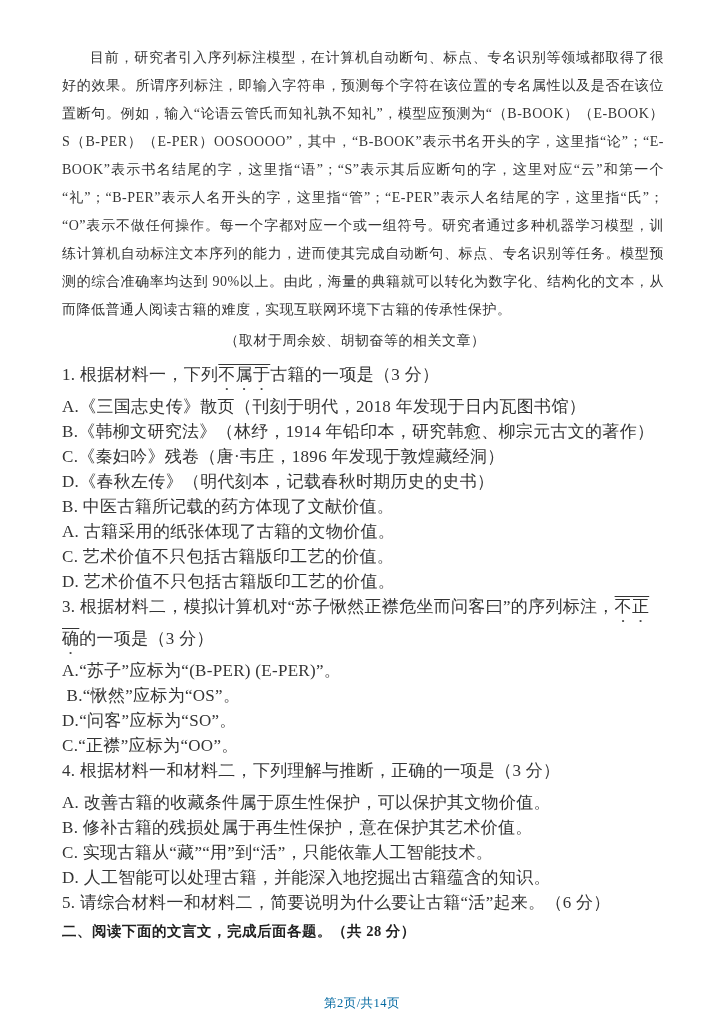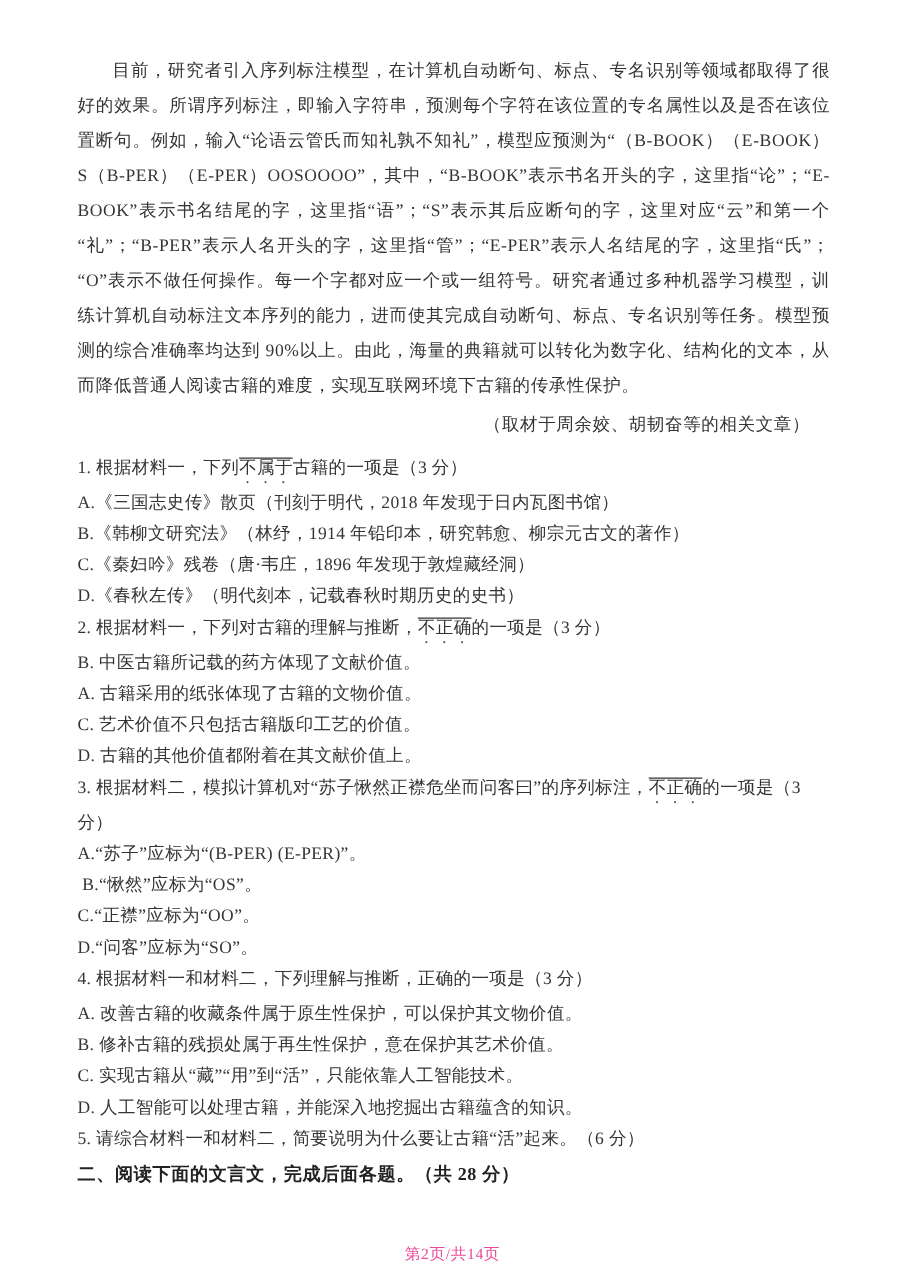--- a/index.html
+++ b/index.html
@@ -22,28 +22,28 @@
     font-size: 14px;
     line-height: 28px;
     text-align: justify;
     text-indent: 2em;
     letter-spacing: 0.5px;
     margin: 0;
   }
   .attribution {
     font-size: 14px;
     line-height: 30px;
-    text-align: right;
+    text-align: center;
     padding-right: 16px;
     margin: 2px 0 6px 0;
     letter-spacing: 0.5px;
   }
   .questions { margin-top: 2px; }
   .q-line {
-    font-size: 14px;
+    font-size: 17px;
     line-height: 25px;
     white-space: pre-wrap;
     letter-spacing: 0.3px;
     margin: 0;
   }
   .emph {
     text-decoration: overline;
     -webkit-text-emphasis: filled dot #4a4a4a;
     -webkit-text-emphasis-position: under right;
     text-emphasis: filled dot #4a4a4a;
@@ -57,21 +57,21 @@
     margin-top: 3px;
     letter-spacing: 0.5px;
   }
   .footer {
     position: absolute;
     bottom: 12px;
     left: 0;
     width: 100%;
     text-align: center;
     font-size: 12.5px;
-    color: #ec4899;
+    color: #0369a1;
     letter-spacing: 0.5px;
   }
 </style>
 </head>
 <body>
 
 <div class="page">
   <div class="content">
 
     <p class="para">目前，研究者引入序列标注模型，在计算机自动断句、标点、专名识别等领域都取得了很好的效果。所谓序列标注，即输入字符串，预测每个字符在该位置的专名属性以及是否在该位置断句。例如，输入“论语云管氏而知礼孰不知礼”，模型应预测为“（B-BOOK）（E-BOOK）S（B-PER）（E-PER）OOSOOOO”，其中，“B-BOOK”表示书名开头的字，这里指“论”；“E-BOOK”表示书名结尾的字，这里指“语”；“S”表示其后应断句的字，这里对应“云”和第一个“礼”；“B-PER”表示人名开头的字，这里指“管”；“E-PER”表示人名结尾的字，这里指“氏”；“O”表示不做任何操作。每一个字都对应一个或一组符号。研究者通过多种机器学习模型，训练计算机自动标注文本序列的能力，进而使其完成自动断句、标点、专名识别等任务。模型预测的综合准确率均达到 90%以上。由此，海量的典籍就可以转化为数字化、结构化的文本，从而降低普通人阅读古籍的难度，实现互联网环境下古籍的传承性保护。</p>
@@ -81,33 +81,32 @@
 
       <div>
         <div class="q-line"><span>1. 根据材料一，下列</span><span class="emph">不属于</span><span>古籍的一项是（3 分）</span></div>
         <div class="q-line">A.《三国志史传》散页（刊刻于明代，2018 年发现于日内瓦图书馆）</div>
         <div class="q-line">B.《韩柳文研究法》（林纾，1914 年铅印本，研究韩愈、柳宗元古文的著作）</div>
         <div class="q-line">C.《秦妇吟》残卷（唐·韦庄，1896 年发现于敦煌藏经洞）</div>
         <div class="q-line">D.《春秋左传》（明代刻本，记载春秋时期历史的史书）</div>
       </div>
 
       <div>
-        <div class="q-line"><span>2. 根据材料一，下列对古籍的理解与推断，</span><span class="emph">不正确</span><span>的一项是（3 分）</span></div>
         <div class="q-line">B. 中医古籍所记载的药方体现了文献价值。</div>
         <div class="q-line">A. 古籍采用的纸张体现了古籍的文物价值。</div>
         <div class="q-line">C. 艺术价值不只包括古籍版印工艺的价值。</div>
-        <div class="q-line">D. 古籍的其他价值都附着在其文献价值上。</div>
+        <div class="q-line">D. 艺术价值不只包括古籍版印工艺的价值。</div>
       </div>
 
       <div>
         <div class="q-line"><span>3. 根据材料二，模拟计算机对“苏子愀然正襟危坐而问客曰”的序列标注，</span><span class="emph">不正确</span><span>的一项是（3 分）</span></div>
         <div class="q-line">A.“苏子”应标为“(B-PER) (E-PER)”。</div>
         <div class="q-line"> B.“愀然”应标为“OS”。</div>
+        <div class="q-line">D.“问客”应标为“SO”。</div>
         <div class="q-line">C.“正襟”应标为“OO”。</div>
-        <div class="q-line">D.“问客”应标为“SO”。</div>
       </div>
 
       <div>
         <div class="q-line"><span>4. 根据材料一和材料二，下列理解与推断，正确的一项是（3 分）</span><span class="emph"></span><span></span></div>
         <div class="q-line">A. 改善古籍的收藏条件属于原生性保护，可以保护其文物价值。</div>
         <div class="q-line">B. 修补古籍的残损处属于再生性保护，意在保护其艺术价值。</div>
         <div class="q-line">C. 实现古籍从“藏”“用”到“活”，只能依靠人工智能技术。</div>
         <div class="q-line">D. 人工智能可以处理古籍，并能深入地挖掘出古籍蕴含的知识。</div>
       </div>
 

